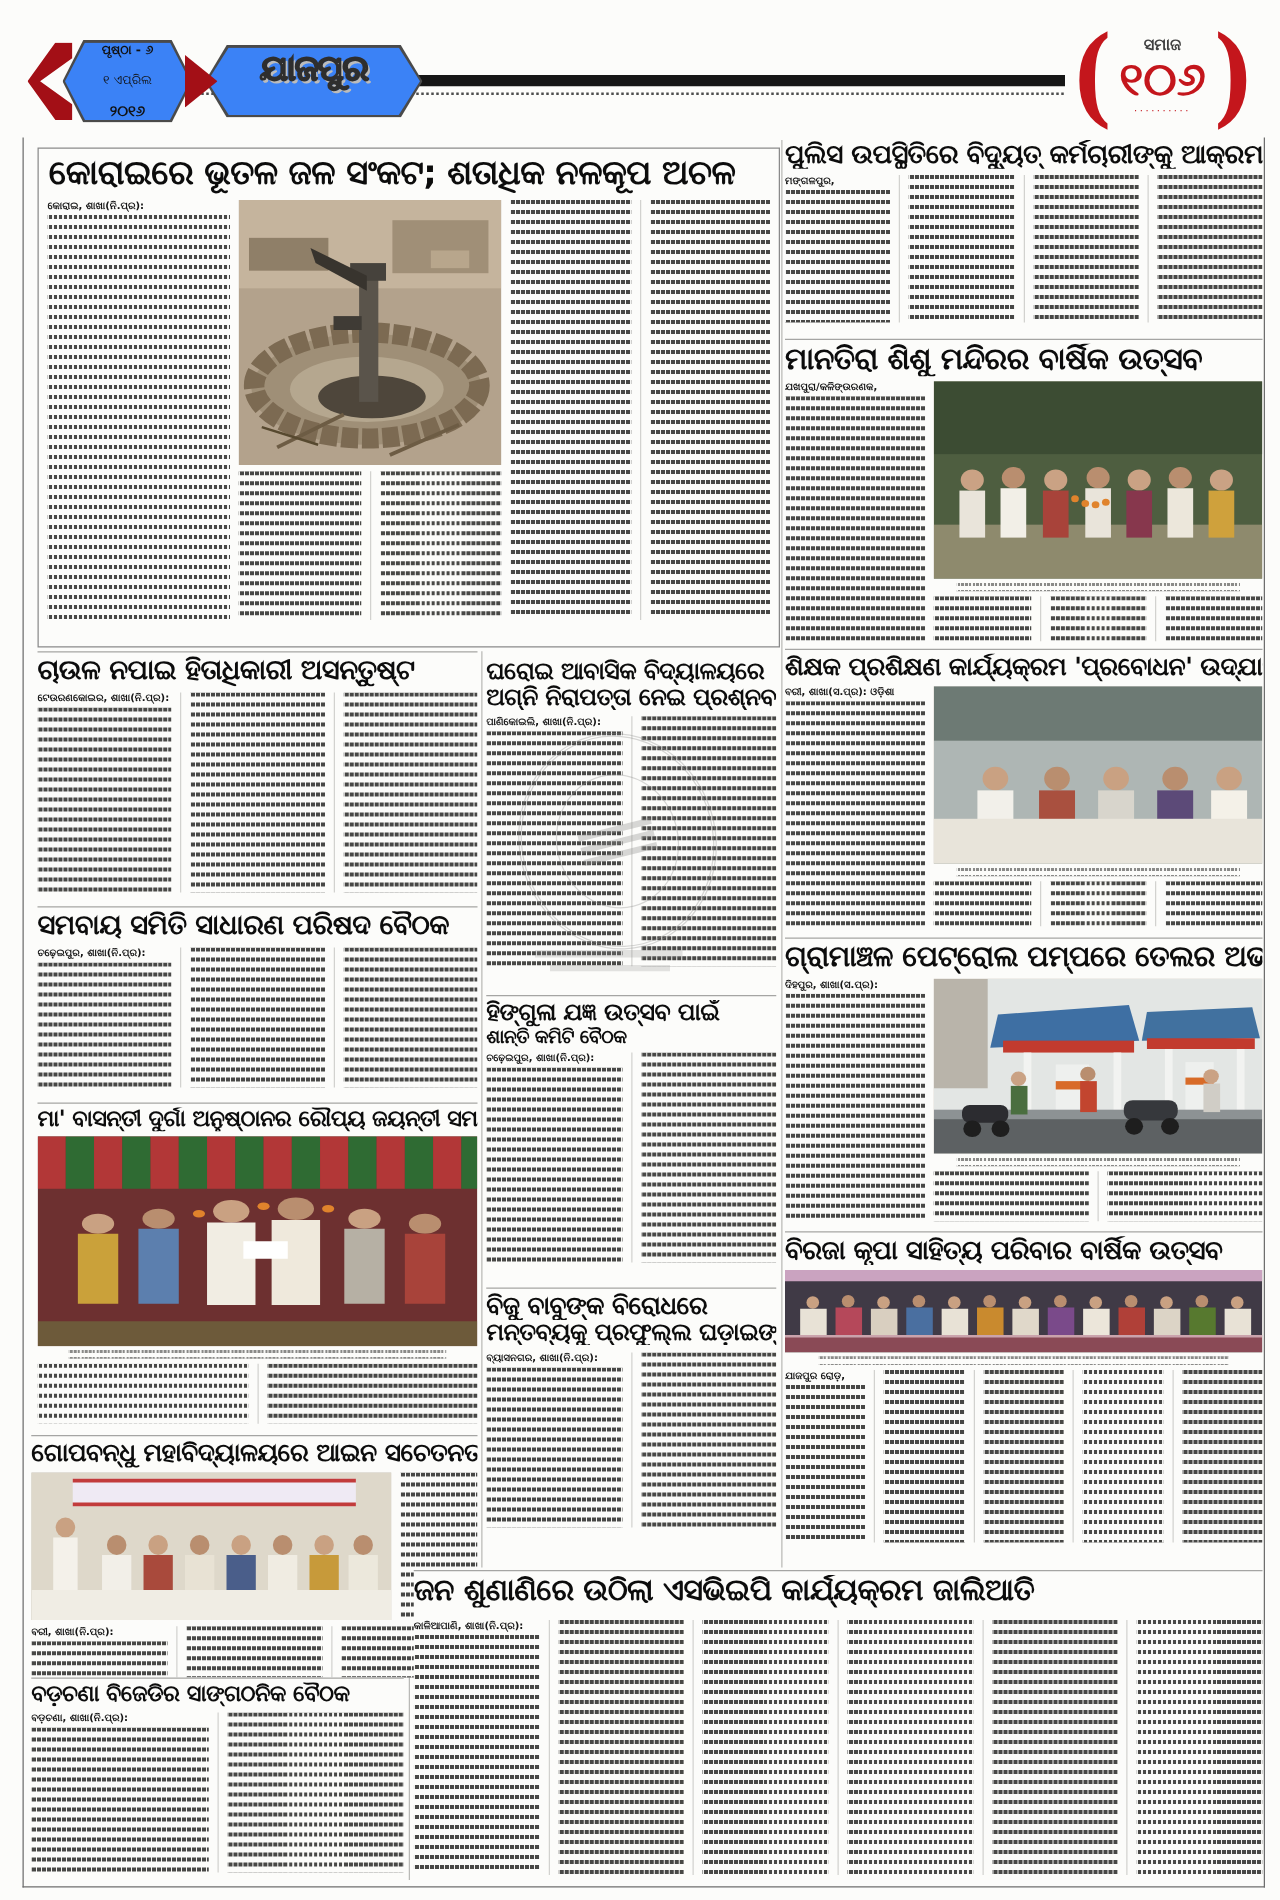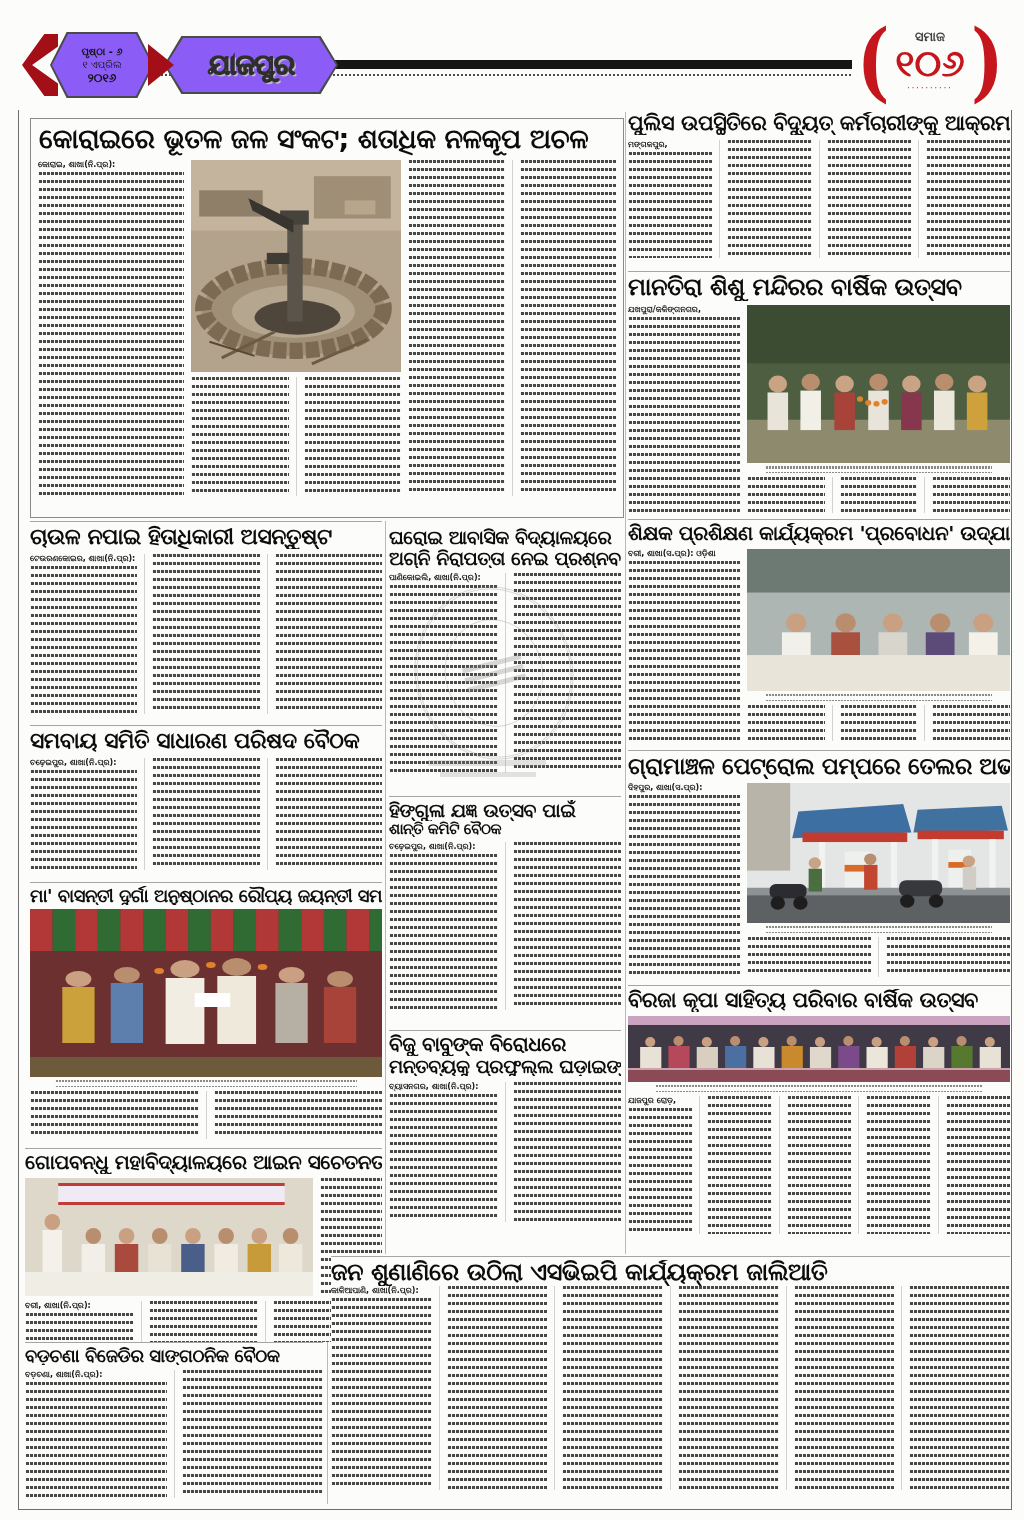--- a/index.html
+++ b/index.html
@@ -7,21 +7,21 @@
         font-family:"DejaVu Sans","Liberation Sans",sans-serif;overflow:hidden;color:#111;}
   
   .mline{position:absolute;left:130px;right:18px;top:60px;height:9px;background:#161616;}
   .mdots{position:absolute;left:130px;right:18px;top:74px;border-top:2px dotted #4d4d4d;}
   .badges{position:absolute;left:22px;top:32px;display:flex;align-items:center;z-index:3;}
   .chevL{width:36px;height:62px;background:#a30f16;
          clip-path:polygon(100% 0,100% 20%,28% 50%,100% 80%,100% 100%,62% 100%,0 50%,62% 0);}
   .hex{position:relative;background:#4a4a4a;display:flex;align-items:center;justify-content:center;}
   .hex.s{width:104px;height:66px;margin-left:-8px;clip-path:polygon(16% 0,84% 0,100% 50%,84% 100%,16% 100%,0 50%);}
   .hex.b{width:174px;height:58px;margin-left:-10px;clip-path:polygon(10% 0,90% 0,100% 50%,90% 100%,10% 100%,0 50%);}
-  .hexin{position:absolute;inset:2px;background:#8b5cf6;display:flex;flex-direction:column;align-items:center;justify-content:center;}
+  .hexin{position:absolute;inset:2px;background:#3b82f6;display:flex;flex-direction:column;align-items:center;justify-content:space-between;}
   .hex.s .hexin{clip-path:polygon(16% 0,84% 0,100% 50%,84% 100%,16% 100%,0 50%);}
   .hex.b .hexin{clip-path:polygon(10% 0,90% 0,100% 50%,90% 100%,10% 100%,0 50%);}
   .chevR{width:26px;height:42px;background:#a30f16;clip-path:polygon(0 0,100% 50%,0 100%);margin-left:-6px;z-index:4;}
   .b1{font-size:10px;font-weight:bold;line-height:13px;}
   .b2{font-size:10px;line-height:13px;}
   .b3{font-size:12px;font-weight:bold;line-height:14px;}
   .ed{font-size:28px;font-weight:bold;color:#fafafa;-webkit-text-stroke:1.3px #2e2e2e;
       text-shadow:2px 2px 0 #bcbcbc;letter-spacing:-1px;white-space:nowrap;}
   .logo{position:absolute;right:16px;top:10px;width:156px;height:102px;display:flex;
         align-items:center;justify-content:center;z-index:3;background:#fcfcfa;}
@@ -165,21 +165,21 @@
       <div class="gcol">
           <div class="gk f"></div>
         </div>
     </div>
   </div>
 
   <div class="art bt" style="left:628px;top:271px;width:382px;height:247px">
     <div class="hl" style="font-size:24px">ମାନତିରା ଶିଶୁ ମନ୍ଦିରର ବାର୍ଷିକ ଉତ୍ସବ</div>
     <div class="abody" style="height:208px;margin-top:4px">
       <div class="gcol" style="flex:0 0 112px">
-        <div class="dl">ଯଖପୁରା/କଳିଙ୍ଗନଗର,</div>
+        <div class="dl">ଯଖପୁରା/କଳିଙ୍ଉରଣକ,</div>
         <div class="gk f"></div>
       </div>
       <div style="flex:1;display:flex;flex-direction:column;min-width:0">
         <div class="ph" style="height:158px">
           <svg viewBox="0 0 256 168" preserveAspectRatio="none">
             <rect width="256" height="168" fill="#4e5e40"></rect>
             <rect width="256" height="62" fill="#3c4c33"></rect>
             <rect y="122" width="256" height="46" fill="#8e8a6d"></rect>
             <circle cx="30" cy="84" r="9" fill="#caa284"></circle>
               <rect x="20" y="93" width="20" height="40" fill="#e9e4da"></rect>
@@ -538,21 +538,21 @@
           <div class="gk f"></div>
         </div>
       <div class="gcol">
           <div class="gk f"></div>
         </div>
     </div>
   </div>
 
   <div class="art bt" style="left:331px;top:1256px;width:679px;height:248px">
     <div class="hl c" style="font-size:24px">ଜନ ଶୁଣାଣିରେ ଉଠିଲା ଏସଭିଇପି କାର୍ଯ୍ୟକ୍ରମ ଜାଲିଆତି</div>
-    <div class="abody" style="height:204px;margin-top:0">
+    <div class="abody" style="height:204px;margin-top:10px">
       <div class="gcol">
         <div class="dl">କାଳିଆପାଣି, ଶାଖା(ନି.ପ୍ର):</div>
         <div class="gk f"></div>
       </div>
       <div class="gcol">
           <div class="gk f"></div>
         </div>
       <div class="gcol">
           <div class="gk f"></div>
         </div>

